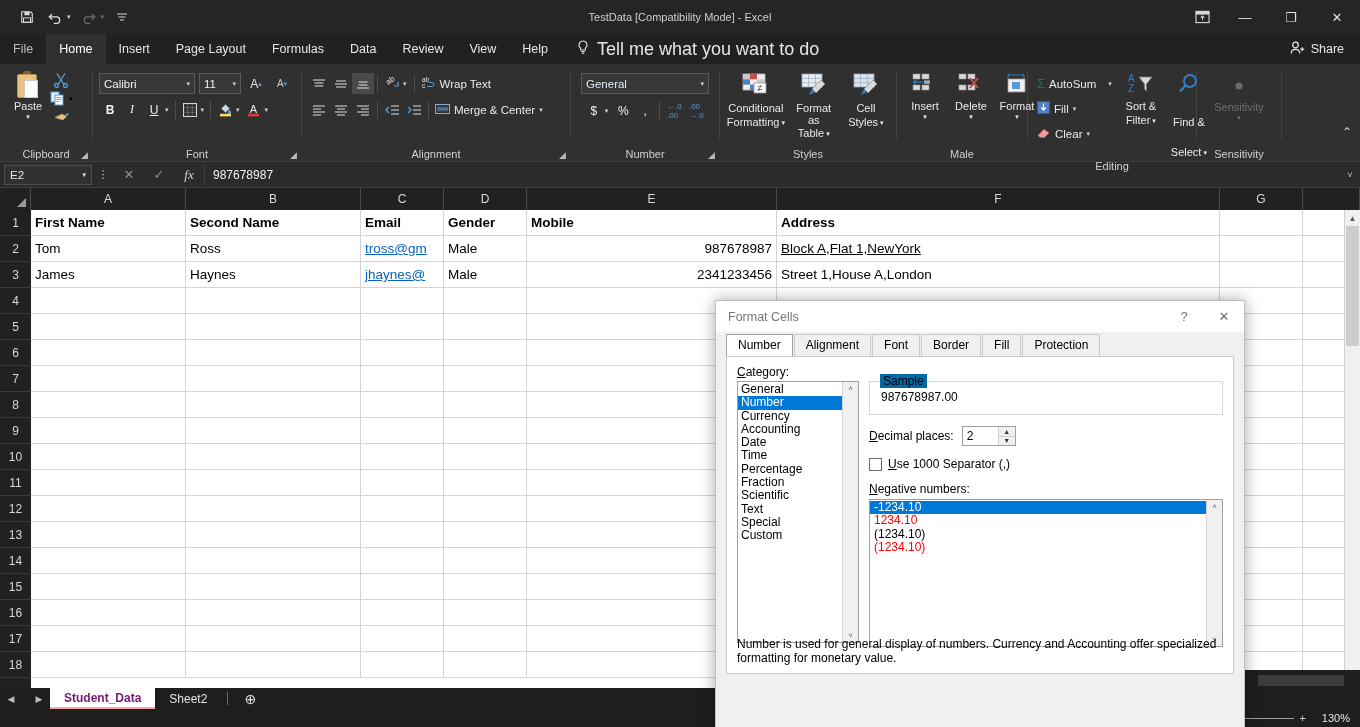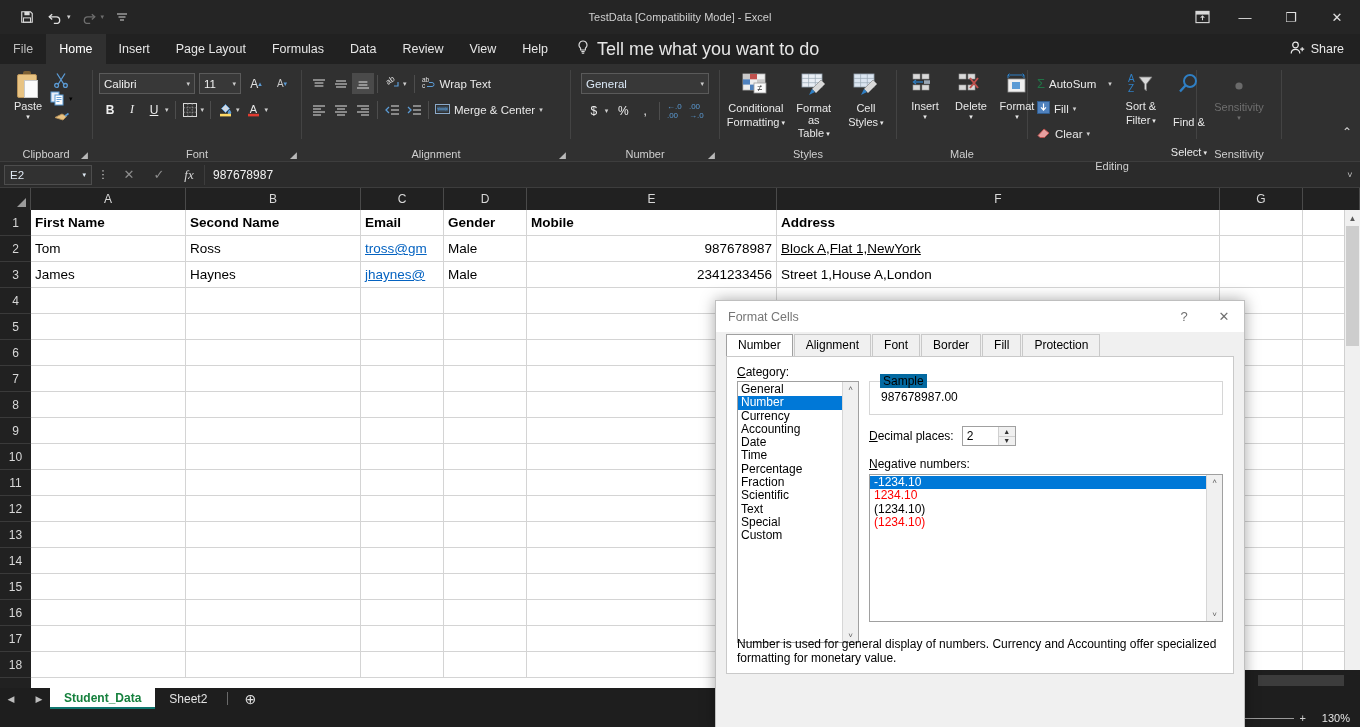--- a/index.html
+++ b/index.html
@@ -192,22 +192,22 @@
   .sheetbar {
     position: absolute; left: 0; right: 0; bottom: 18px; height: 21px;
     background: #1e1e1e; display: flex; align-items: stretch;
   }
   .nav-arrows { display: flex; align-items: center; padding: 0 4px; gap: 14px; }
   .nav-arrow { color: #bdbdbd; font-size: 9px; width: 14px; text-align: center; }
   .stab {
     padding: 0 14px; display: flex; align-items: center; font-size: 12px; color: #e4e4e4;
   }
   .stab.active {
-    background: #ffffff; color: #15803d; font-weight: bold;
-    border-bottom: 2px solid #0f766e;
+    background: #ffffff; color: #701a75; font-weight: bold;
+    border-bottom: 2px solid #fca5a5;
   }
   .stab-sep { width: 1px; background: #6a6a6a; margin: 4px 6px; }
   .addsheet { display: flex; align-items: center; padding: 0 10px; color: #e0e0e0; font-size: 14px; }
   
   .statusbar {
     position: absolute; left: 0; right: 0; bottom: 0; height: 18px;
     background: #1e1e1e; display: flex; align-items: center;
   }
   .status-right { margin-left: auto; display: flex; align-items: center; gap: 8px; padding-right: 10px; }
   .zoomslider { display: flex; align-items: center; gap: 6px; }
@@ -1083,20 +1083,24 @@
             <span class="lbl-u" style="margin:0;"><u>D</u><span>ecimal places:</span></span>
             <span class="spinwrap">
               <span class="spin-in">2</span>
               <span class="spin-btns">
                 <span class="spin-b">▲</span>
                 <span class="spin-b">▼</span>
               </span>
             </span>
           </div>
 
+          <div class="chkrow">
+            <span class="chkbox"></span>
+            <span><u>U</u>se 1000 Separator (<u>,</u>)</span>
+          </div>
 
           <div style="margin-top:11px;">
             <div class="lbl-u"><u>N</u><span>egative numbers:</span></div>
             <div class="neglist">
               <div class="negitems">
                 <div class="negitem sel">-1234.10</div>
                 <div class="negitem red">1234.10</div>
                 <div class="negitem">(1234.10)</div>
                 <div class="negitem red">(1234.10)</div>
               </div>

